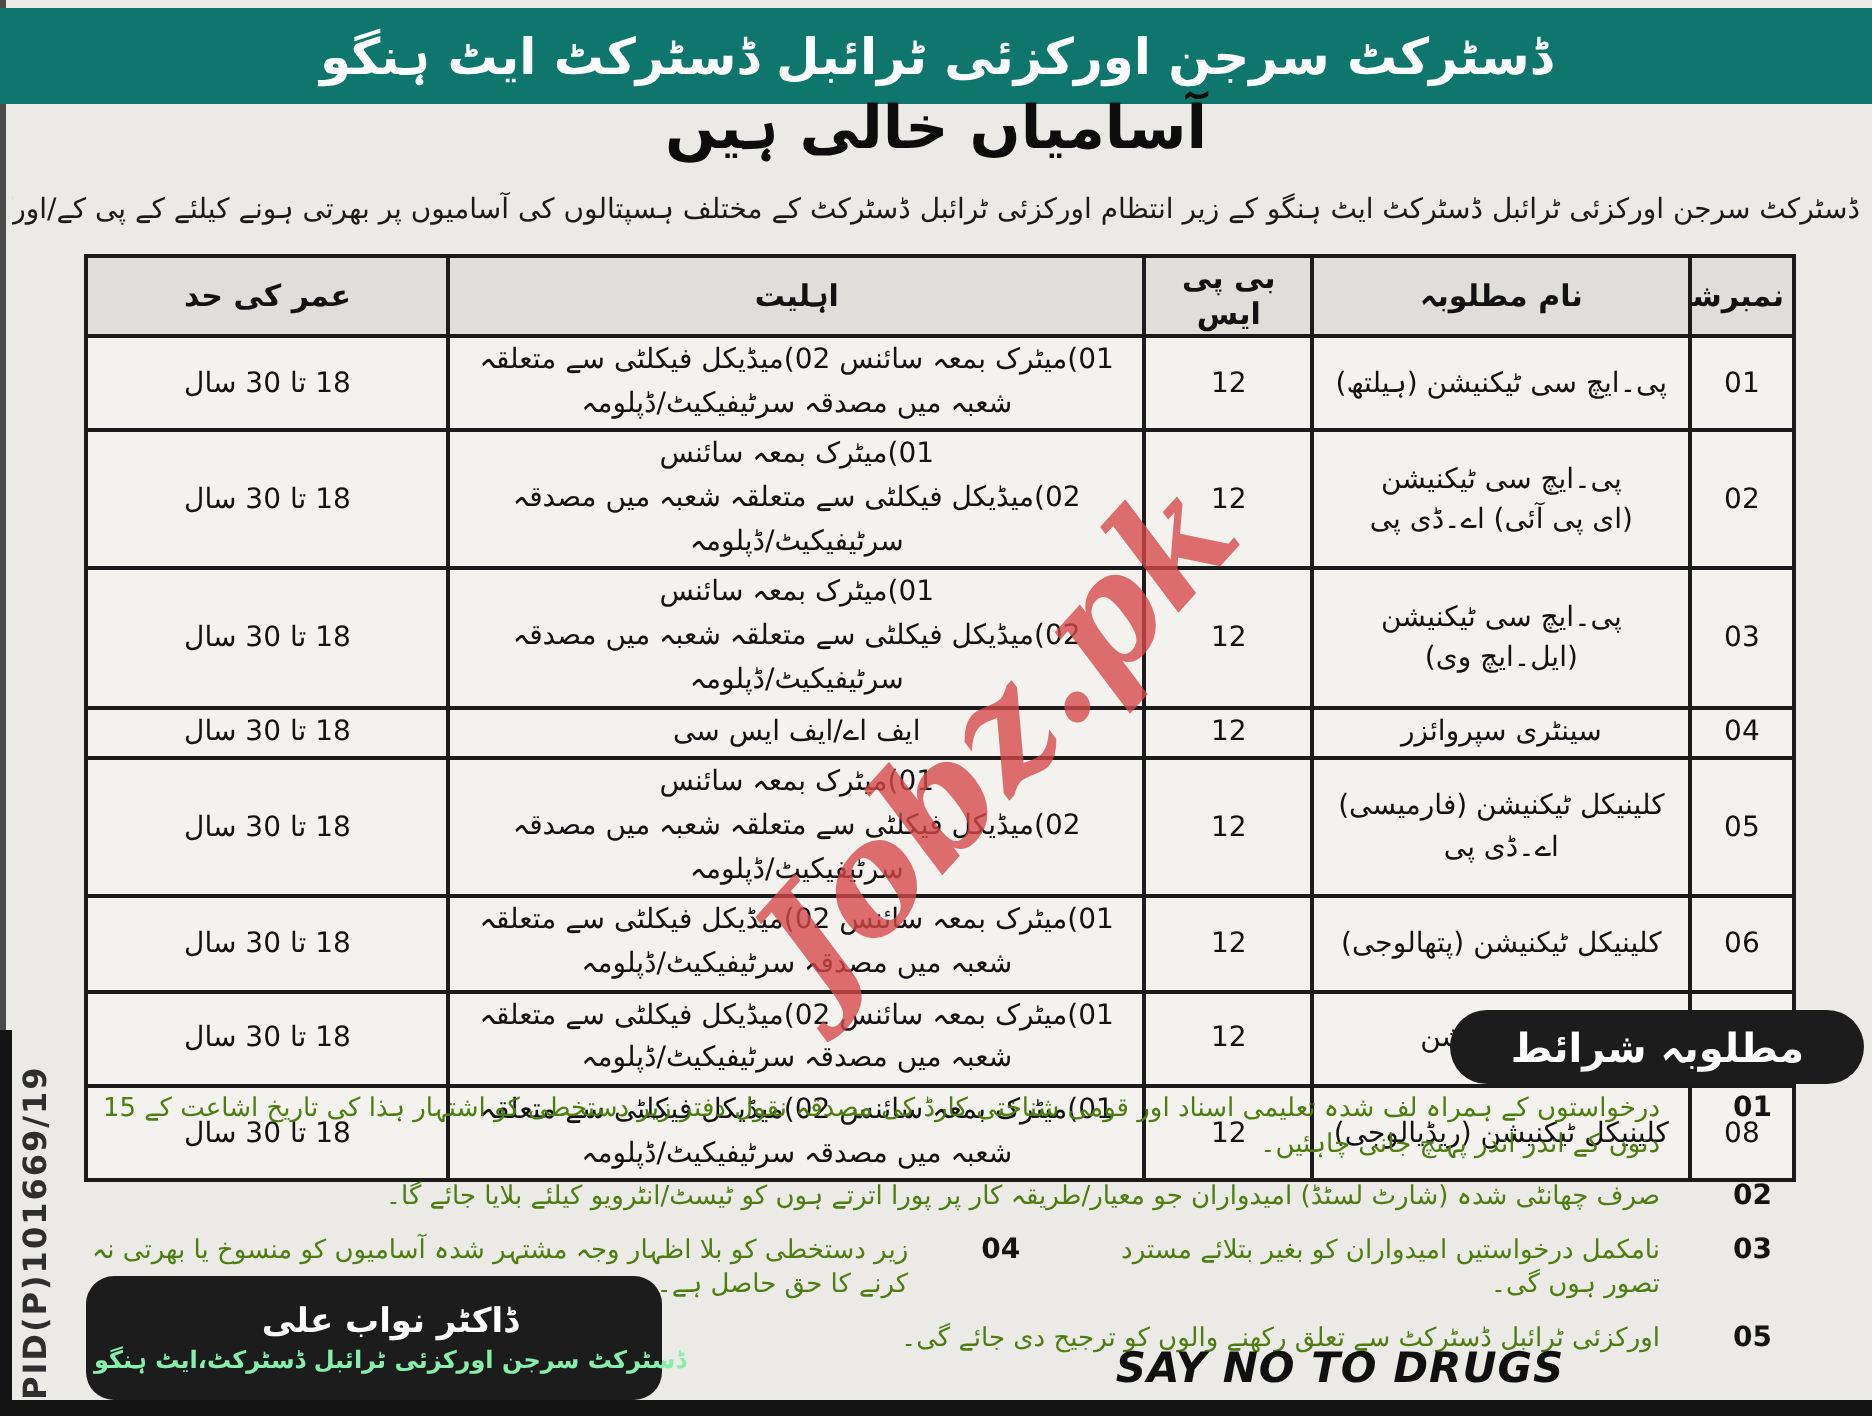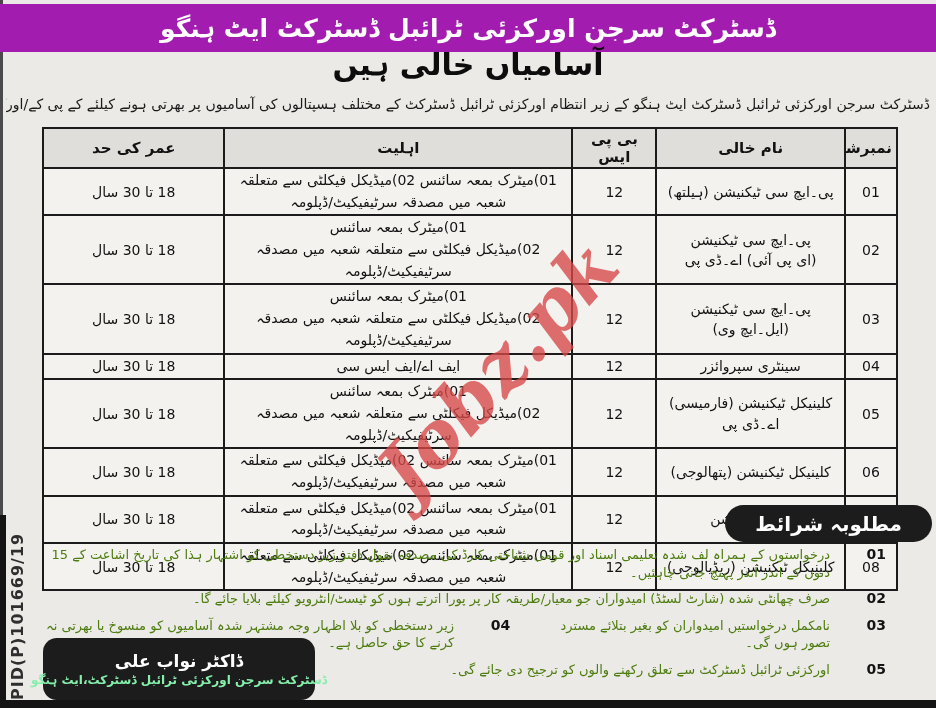--- a/index.html
+++ b/index.html
@@ -10,21 +10,21 @@
     color:#141414;
   }
   .page{position:absolute;inset:0;}
   
   .edge-left{position:absolute;left:0;top:0;bottom:0;width:3px;background:#4a4a4a;}
   .edge-left-thick{position:absolute;left:0;top:515px;height:193px;width:6px;background:#141414;}
   .bottom-strip{position:absolute;left:0;right:0;bottom:0;height:8px;background:#141414;}
 
   
   .topbar{
-    position:absolute;left:0;right:0;top:4px;height:48px;background:#a21caf;
+    position:absolute;left:0;right:0;top:4px;height:48px;background:#0f766e;
     display:flex;align-items:center;justify-content:center;
   }
   .topbar .t{color:#fff;font-size:25px;font-weight:bold;direction:rtl;}
 
   .title{
     position:absolute;left:0;right:0;top:44px;height:40px;
     display:flex;align-items:center;justify-content:center;
     font-size:30px;font-weight:bold;direction:rtl;color:#0d0d0d;
   }
   .intro{
@@ -87,20 +87,21 @@
     font-size:16px;font-weight:bold;letter-spacing:1px;color:#2e2e2e;white-space:nowrap;
     font-family:"DejaVu Sans","Liberation Sans",sans-serif;
   }
 
   
   .sig{
     position:absolute;left:43px;top:638px;width:272px;height:62px;
     background:#1c1c1c;border-radius:14px;
     display:flex;flex-direction:column;align-items:center;justify-content:center;
     gap:2px;
+    padding-left:16px;
   }
   .sig .n{color:#fff;font-size:17px;font-weight:bold;direction:rtl;}
   .sig .d{color:#86efac;font-size:12px;font-weight:bold;direction:rtl;white-space:nowrap;text-align:right;}
 
   .slogan{
     position:absolute;left:540px;top:672px;width:260px;text-align:center;
     font-size:21px;font-weight:bold;font-style:italic;color:#101010;
     letter-spacing:0.5px;
   }
 </style>
@@ -125,21 +126,21 @@
     <colgroup>
       <col class="col-serial">
         <col class="col-post">
         <col class="col-bps">
         <col class="col-qual">
         <col class="col-age">
     </colgroup>
     <tbody>
         <tr class="hh">
       <th>نمبرشمار</th>
-      <th>نام خالی</th>
+      <th>نام مطلوبہ</th>
       <th>بی پی ایس</th>
       <th>اہلیت</th>
       <th>عمر کی حد</th>
     </tr>
     <tr class="h36">
       <td>01</td>
       <td>
             <span class="pline">پی۔ایچ سی ٹیکنیشن (ہیلتھ)</span>
           </td>
       <td>12</td>
@@ -267,14 +268,15 @@
 
   <div class="pid-wrap">
     <span class="p">PID(P)101669/19</span>
   </div>
 
   <div class="sig">
     <span class="n">ڈاکٹر نواب علی</span>
     <span class="d">ڈسٹرکٹ سرجن اورکزئی ٹرائبل ڈسٹرکٹ،ایٹ ہنگو</span>
   </div>
 
+  <div class="slogan">SAY NO TO DRUGS</div>
 
 </div>
 
 </body></html>

